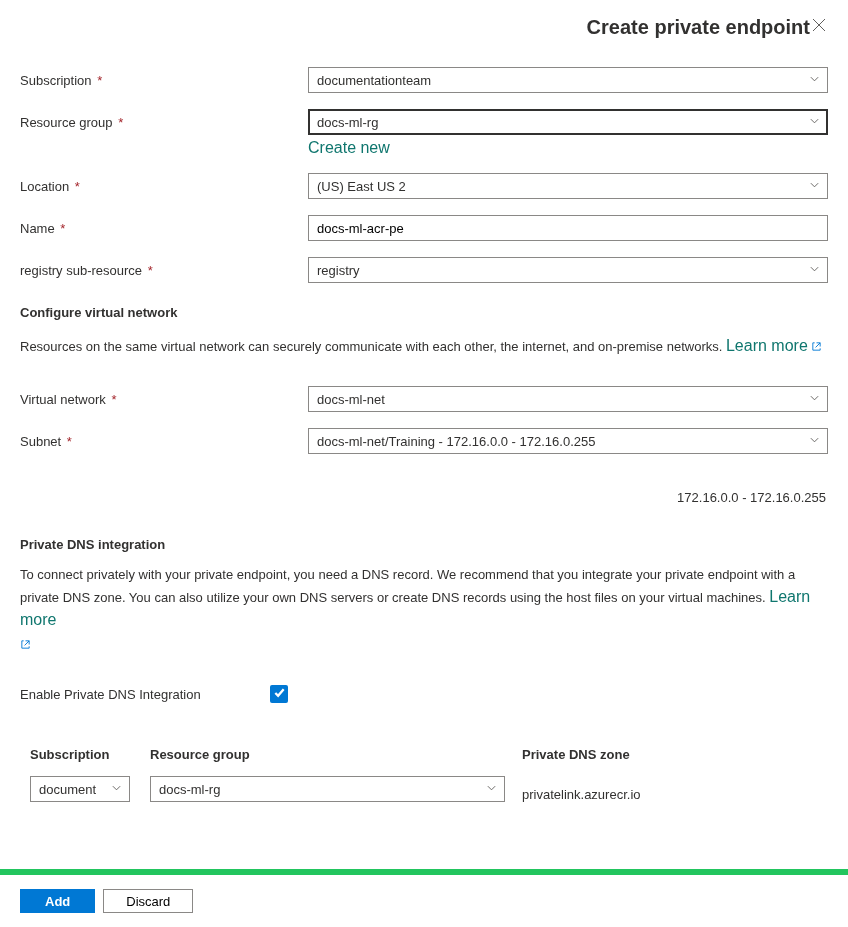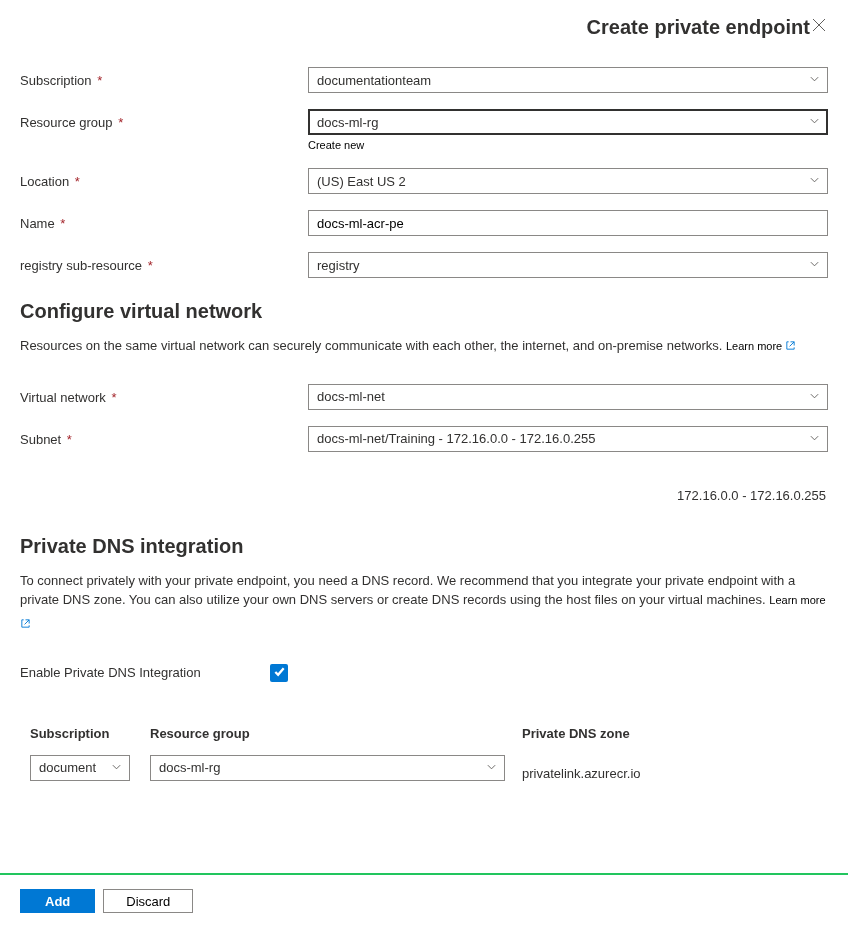--- a/index.html
+++ b/index.html
@@ -30,23 +30,23 @@
       padding: 0 26px 0 8px; cursor: pointer; font-size: 13px;
     }
     .select-box.focused { border: 1px solid #323130; box-shadow: 0 0 0 1px #323130 inset; }
     .select-box .chevron {
       position: absolute; right: 7px; top: 50%; transform: translateY(-50%);
     }
     .text-input {
       width: 100%; border: 1px solid #8a8886; height: 26px;
       padding: 0 8px; font-size: 13px; font-family: inherit;
     }
-    .link { color: #000000; text-decoration: none; cursor: pointer; font-size: 11px; }
+    .link { color: #0f766e; text-decoration: none; cursor: pointer; font-size: 16px; }
     .create-new { display: inline-block; margin-top: 4px; }
-    .section-heading { font-size: 20px; font-weight: 600; margin-top: 22px; margin-bottom: 14px; }
+    .section-heading { font-size: 13px; font-weight: 600; margin-top: 22px; margin-bottom: 14px; }
     .section-text { font-size: 13px; color: #323130; line-height: 1.45; margin-bottom: 28px; }
     .ext-icon { display: inline-block; margin-left: 3px; vertical-align: -1px; }
     .ext-icon svg { width: 11px; height: 11px; stroke: #0078d4; fill: none; }
     .ip-range {
       text-align: right; font-size: 13px; color: #323130;
       margin-top: 36px; margin-bottom: 32px; padding-right: 2px;
     }
     .checkbox-wrap {
       width: 18px; height: 18px; background: #0078d4; border-radius: 2px;
       display: flex; align-items: center; justify-content: center; cursor: pointer;
@@ -59,21 +59,21 @@
     .table-row { display: flex; padding: 0 10px; align-items: flex-end; }
     .col-sub { width: 120px; }
     .col-rg { width: 372px; }
     .col-zone { flex: 1; padding-left: 0; }
     .table-row .select-box { height: 26px; }
     .table-row .col-sub .select-box { width: 100px; }
     .table-row .col-rg .select-box { width: 355px; }
     .table-row .col-zone { padding-top: 4px; font-size: 13px; }
     .footer {
       position: absolute; bottom: 0; left: 0; right: 0;
-      border-top: 2px solid #22c55e; padding: 14px 20px;
+      border-top: 6px solid #22c55e; padding: 14px 20px;
       display: flex; gap: 8px;
     }
     .btn {
       height: 24px; padding: 0 22px; font-size: 13px; font-family: inherit;
       cursor: pointer; border: 1px solid #8a8886; background: #fff;
     }
     .btn-primary { background: #0078d4; border-color: #0078d4; color: #fff; font-weight: 600; padding: 0 24px; }
     .chev-svg { width: 11px; height: 11px; }
     .sel-text { white-space: nowrap; overflow: hidden; text-overflow: ellipsis; }
   </style>

